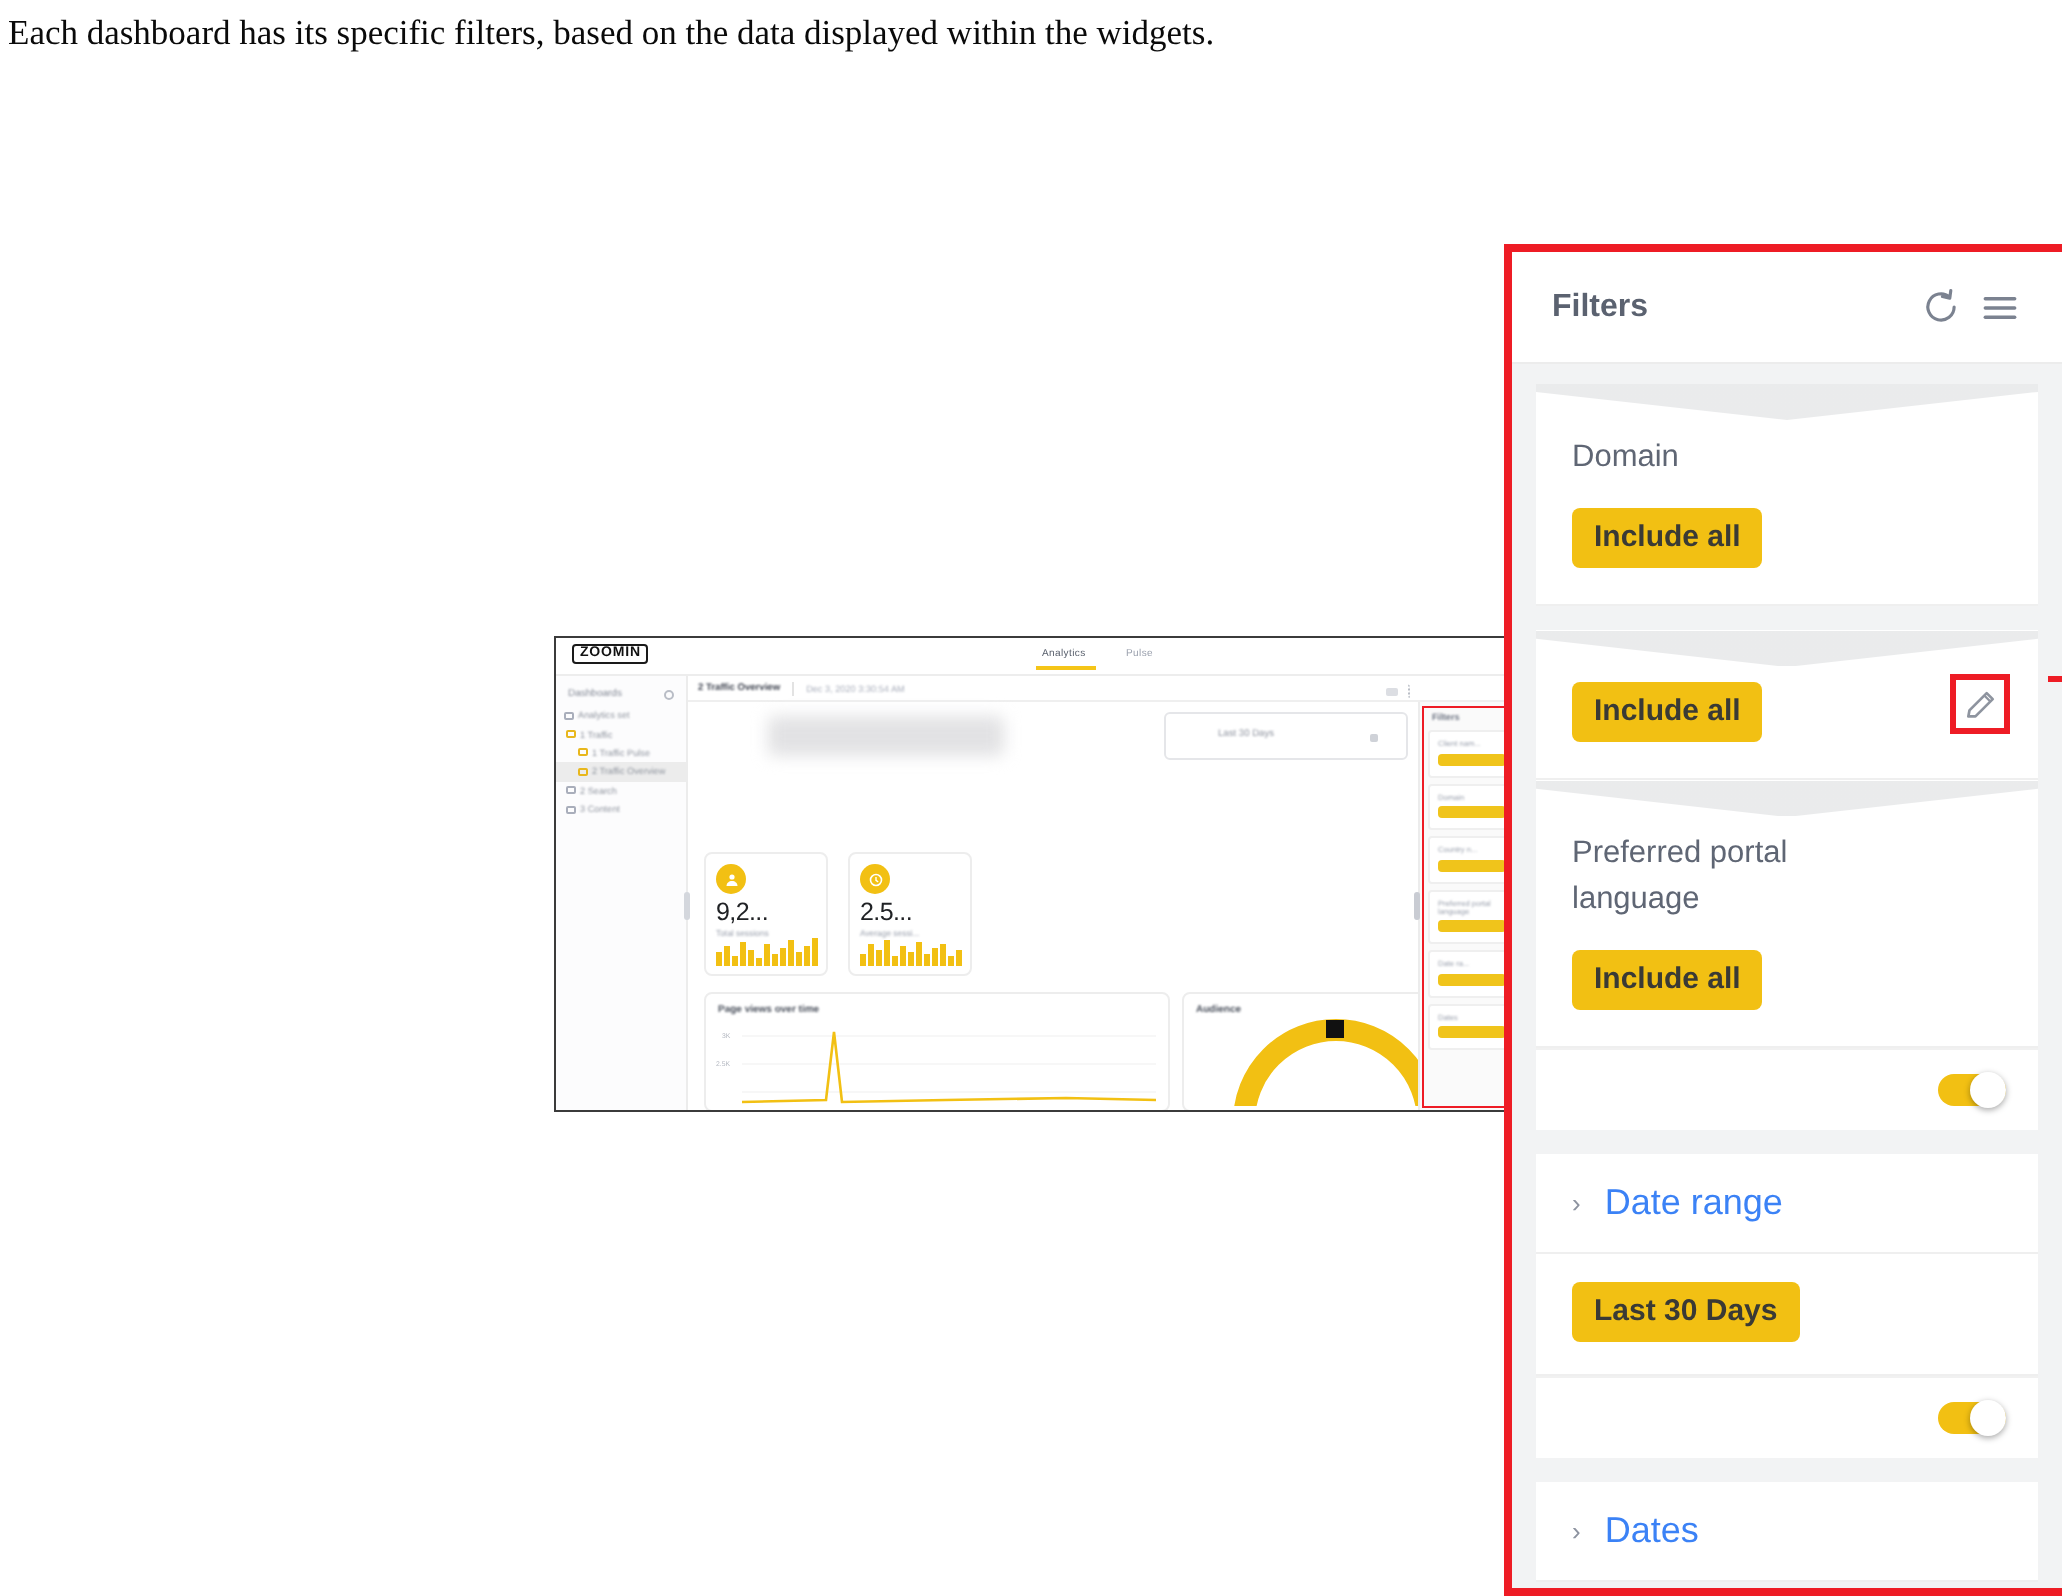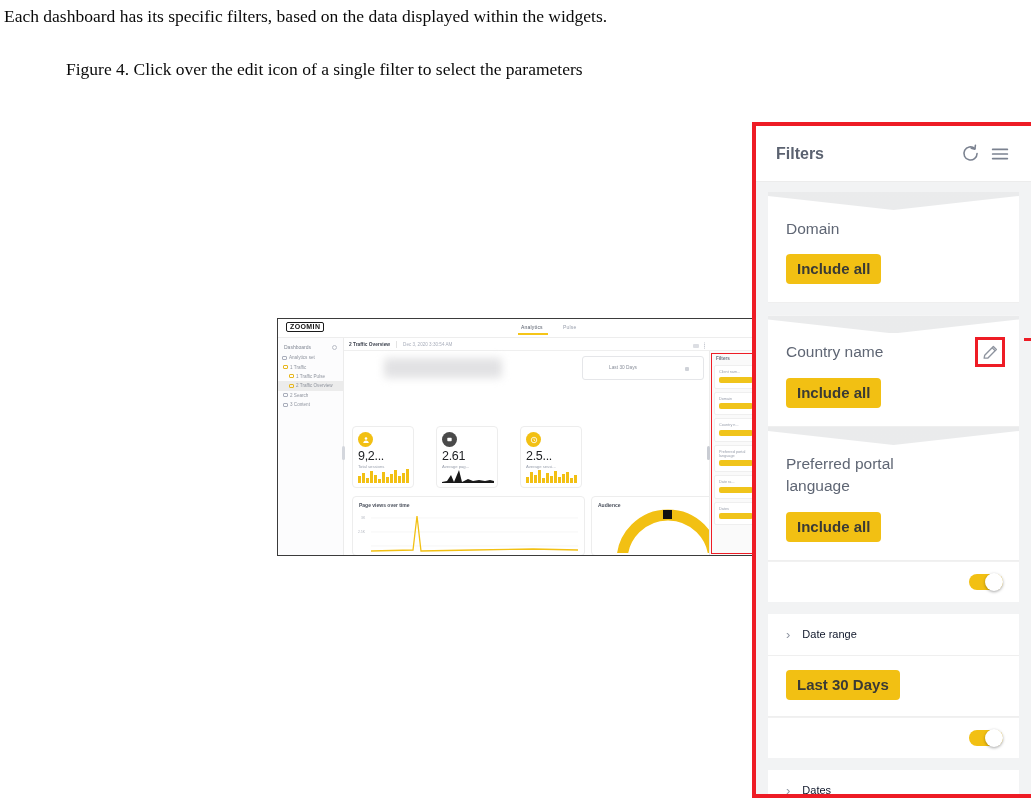--- a/index.html
+++ b/index.html
@@ -102,21 +102,21 @@
   #dash-daterange .dd {
     position:absolute; left: 26px; top: 8px; font-size:4.8px; color:#8b909c;
     filter: blur(0.5px);
   }
   #dash-daterange .dd-caret {
     position:absolute; right: 14px; top: 10px; width:4px; height:4px;
     background:#cfd2d8; border-radius:1px;
   }
 
   
-  #kpi-row { position:absolute; left: 8px; top: 88px; display:flex; gap:22px; }
+  #kpi-row { position:absolute; left: 8px; top: 88px; display:flex; gap:10px; }
   .kpi {
     width: 62px; height: 62px; background:#fff; border:1px solid #ededed;
     border-radius: 4px; position: relative; padding: 5px 5px 0 5px;
   }
   .kpi-ic {
     width: 15px; height: 15px; border-radius:50%;
     display:flex; align-items:center; justify-content:center;
     font-size: 8px; color:#fff;
   }
   .kpi-val { font-size: 12.5px; color:#202225; margin-top: 2px; letter-spacing:-.3px; font-weight:400;}
@@ -219,36 +219,35 @@
   .switch .knob {
     position:absolute; right: 0px; top: -1px;
     width: 18px; height: 18px; border-radius:50%;
     background: #fff; box-shadow: 0 1px 3px rgba(0,0,0,.35);
   }
   .collapse-row {
     display:flex; align-items:center; gap: 12px;
     padding: 14px 18px 14px 18px; border-bottom:1px solid #efefef;
   }
   .collapse-row .cr-chev { color:#8d93a0; font-size: 13px; line-height:1; }
-  .collapse-row .cr-label { font-size: 11px; color:#0f172a; }
+  .collapse-row .cr-label { font-size: 18px; color:#3b82f6; }
   .pill-row { padding: 14px 18px 16px 18px; border-bottom:1px solid #efefef; }
 
   
   #edit-connector {
     position:absolute; left: 1024px; top: 338px;
     width: 10px; height: 3px; background: #ee1c25;
   }
 </style>
 </head>
 <body>
 
 <div id="page">
 
   <div class="prose-line" id="doc-sentence">Each dashboard has its specific filters, based on the data displayed within the widgets.</div>
-  <div class="prose-line" id="doc-caption">Figure 4. Click over the edit icon of a single filter to select the parameters</div>
 
   <div id="dash">
 
     <div id="dash-topbar">
       <div class="zoomin-logo">ZOOMIN</div>
       <div class="dash-tab" id="dash-tab-analytics">Analytics</div>
       <div class="dash-tab" id="dash-tab-pulse">Pulse</div>
     </div>
 
     <div id="dash-body">
@@ -329,32 +328,20 @@
                 <rect x="32" y="5" width="3" height="9"></rect>
                   <rect x="36" y="1" width="3" height="13"></rect>
                 <rect x="40" y="7" width="3" height="7"></rect>
                   <rect x="44" y="4" width="3" height="10"></rect>
                 <rect x="48" y="0" width="3" height="14"></rect>
               </g>
             </svg>
           </div>
 
 
-          <div class="kpi">
-            <div class="kpi-ic" style="background:#4a4a4a;">
-              <svg width="7" height="7" viewBox="0 0 16 16">
-                  <rect x="3" y="4" width="10" height="8" rx="1.5" fill="#fff"></rect>
-                </svg>
-            </div>
-            <div class="kpi-val">2.61</div>
-            <div class="kpi-lab">Average pag...</div>
-            <svg class="kpi-spark" viewBox="0 0 52 14" preserveAspectRatio="none">
-              <path d="M0,13 L5,12 L9,6 L12,13 L17,1 L20,13 L26,10 L31,12 L37,11 L43,12 L48,11 L52,12 L52,14 L0,14 Z" fill="#1a1a1a"></path>
-            </svg>
-          </div>
 
           <div class="kpi">
             <div class="kpi-ic" style="background:#f2c013;">
               <svg width="8" height="8" viewBox="0 0 16 16">
                   <circle cx="8" cy="8" r="5.5" fill="none" stroke="#fff" stroke-width="1.6"></circle>
                   <path d="M8 5v3.4l2.2 1.4" stroke="#fff" stroke-width="1.4" fill="none"></path>
                 </svg>
             </div>
             <div class="kpi-val">2.5...</div>
             <div class="kpi-lab">Average sessi...</div>
@@ -462,21 +449,20 @@
           <div class="f-card">
             <div class="chev-shade"></div>
             <div class="f-label">Domain</div>
             <span class="pill">Include all</span>
           </div>
         </div>
 
         <div class="f-group">
           <div class="f-card">
             <div class="chev-shade"></div>
-            <div class="f-label">Country name</div>
             <span class="pill">Include all</span>
             <div class="edit-btn highlighted">
               <svg width="19" height="19" viewBox="0 0 24 24">
                 <path d="M4 19.2 L4.7 15.4 L15.6 4.5 L19.4 8.3 L8.5 19.2 Z" fill="none" stroke="#8e949f" stroke-width="1.7" stroke-linejoin="round"></path>
                 <line x1="14.1" y1="6.0" x2="17.9" y2="9.8" stroke="#8e949f" stroke-width="1.5"></line>
               </svg>
             </div>
           </div>
           <div class="f-card">
             <div class="chev-shade"></div>

